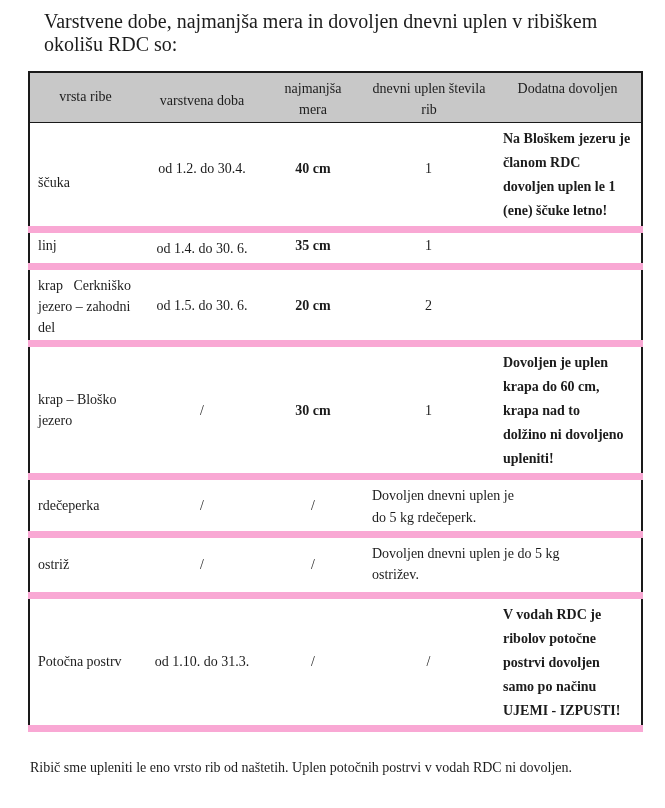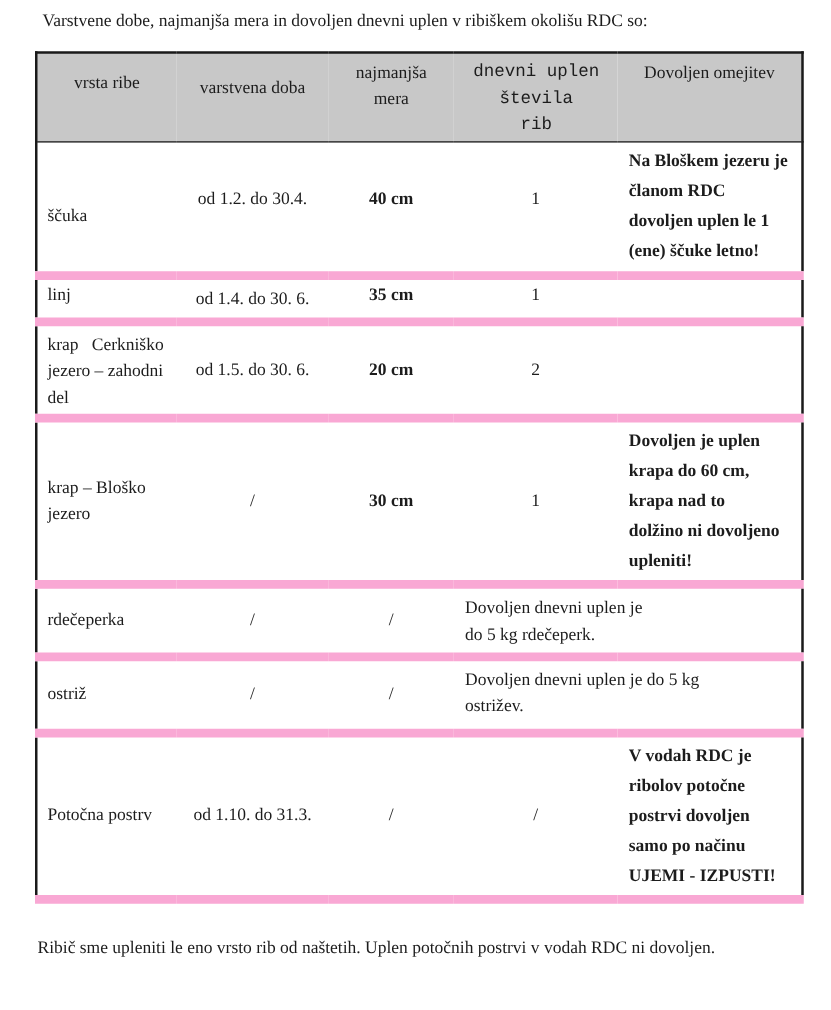--- a/index.html
+++ b/index.html
@@ -9,23 +9,23 @@
     height:808px;
     background:#ffffff;
     color:#1c1c1c;
     font-family:"Liberation Serif","DejaVu Serif",serif;
     font-size:14px;
     box-sizing:border-box;
     padding:8px 24px 0 28px;
     overflow:hidden;
   }
   .title{
-    margin:0 0 0 6px;
+    margin:0 0 0 16px;
     padding-top:2px;
-    font-size:14px;
+    font-size:20px;
     white-space:pre-wrap;
   }
   table.rules{
     table-layout:fixed;
     border-collapse:collapse;
     width:613px;
     margin-top:15px;
     border:2px solid #1a1a1a;
   }
   col.c1{width:112px}
@@ -50,21 +50,20 @@
   }
   th.h1{padding-top:13px}
   th.h2{padding-top:17px}
   th.h4{padding:5px 0 2px 0;}
   th.h4 .wide{
     display:inline-block;
     width:156px;
     margin-left:-12px;
     text-align:center;
     white-space:pre-wrap;
-    font-family:Liberation Mono, monospace;
   }
   
   tr.r1{height:107px}
   tr.r2{height:37px}
   tr.r3{height:76px}
   tr.r4{height:117px}
   tr.r5{height:45px}
   tr.r6{height:55px}
   tr.r7{height:61px}
   tr.r8{height:97px}
@@ -113,21 +112,21 @@
         <col class="c4">
         <col class="c5">
     </colgroup>
     <thead>
       <tr>
         <th class="h1">vrsta ribe</th>
         <th class="h2">varstvena doba</th>
         <th class="h3">najmanjša    mera</th>
         <th class="h4"><span class="wide">dnevni uplen števila
 rib</span></th>
-        <th class="h5">Dovoljen omejitev</th>
+        <th class="h5">Dodatna dovoljen</th>
       </tr>
     </thead>
     <tbody>
       <tr class="r1">
         <td class="down fish">ščuka</td>
         <td class="up ctr">od 1.2. do 30.4.</td>
         <td class="up ctr b">40 cm</td>
         <td class="up ctr">1</td>
         <td class="note">Na Bloškem jezeru je
 članom RDC

